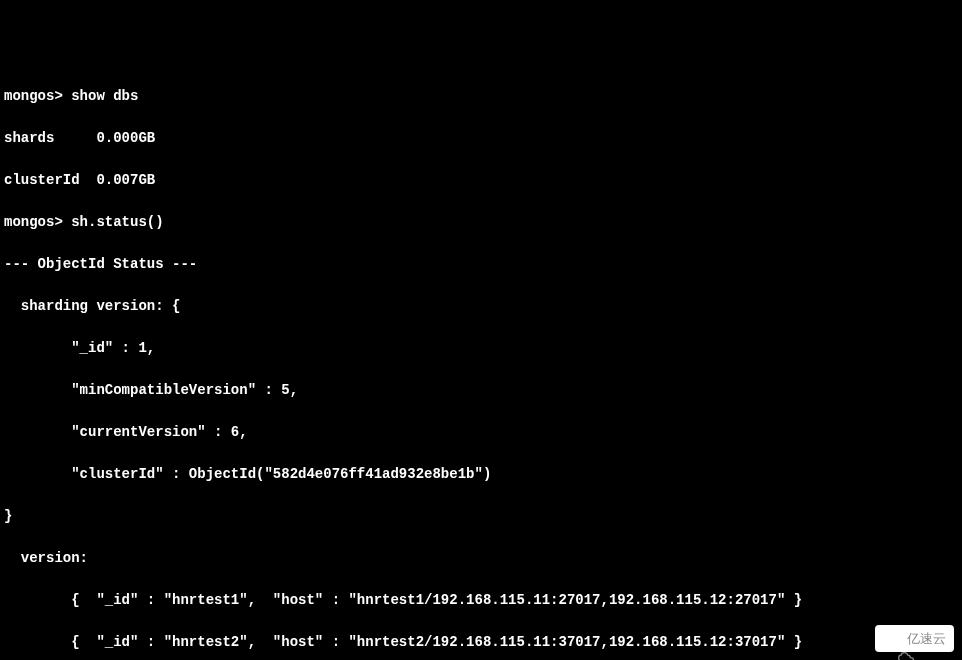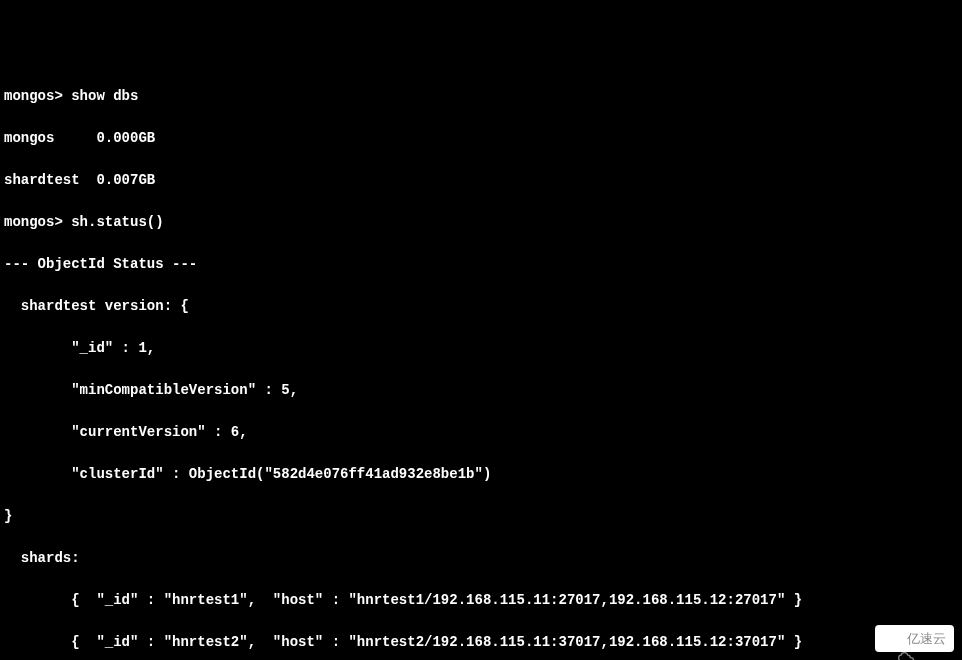--- a/index.html
+++ b/index.html
@@ -43,31 +43,31 @@
       height: 14px;
       display: inline-block;
     }
   </style>
 </head>
 <body>
 
 
 
 <span class="terminal-line">mongos&gt; show dbs</span>
-<span class="terminal-line">mongos     0.000GB</span>
-<span class="terminal-line">shardtest  0.007GB</span>
+<span class="terminal-line">shards     0.000GB</span>
+<span class="terminal-line">clusterId  0.007GB</span>
 <span class="terminal-line">mongos&gt; sh.status()</span>
 <span class="terminal-line">--- ObjectId Status ---</span>
-<span class="terminal-line">  shardtest version: {</span>
+<span class="terminal-line">  sharding version: {</span>
 <span class="terminal-line">        "_id" : 1,</span>
 <span class="terminal-line">        "minCompatibleVersion" : 5,</span>
 <span class="terminal-line">        "currentVersion" : 6,</span>
 <span class="terminal-line">        "clusterId" : ObjectId("582d4e076ff41ad932e8be1b")</span>
 <span class="terminal-line">}</span>
-<span class="terminal-line">  shards:</span>
+<span class="terminal-line">  version:</span>
 <span class="terminal-line">        {  "_id" : "hnrtest1",  "host" : "hnrtest1/192.168.115.11:27017,192.168.115.12:27017" }</span>
 <span class="terminal-line">        {  "_id" : "hnrtest2",  "host" : "hnrtest2/192.168.115.11:37017,192.168.115.12:37017" }</span>
 
 
 
 
 
 
 
 

